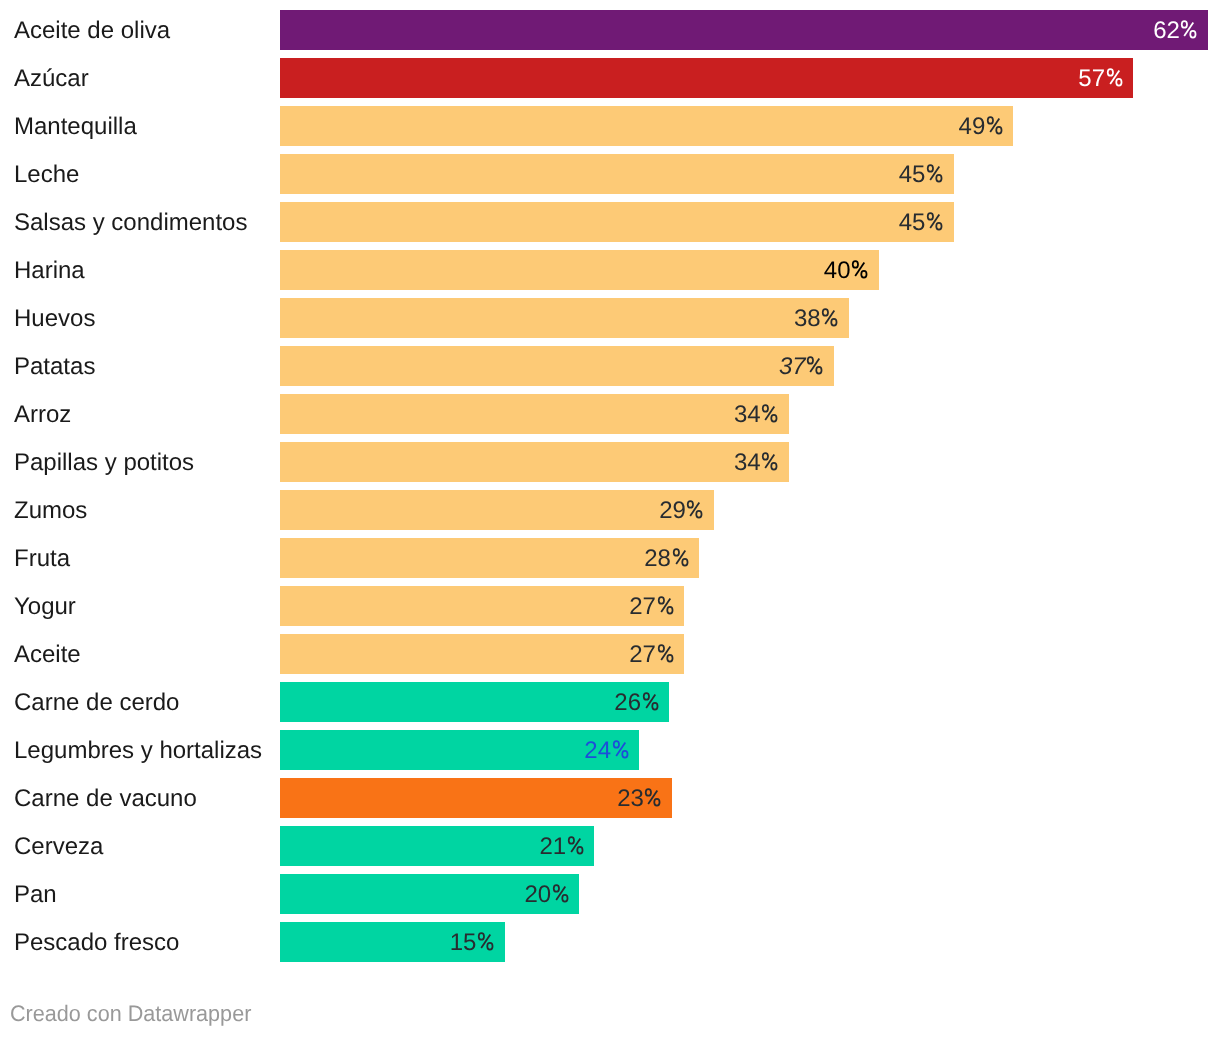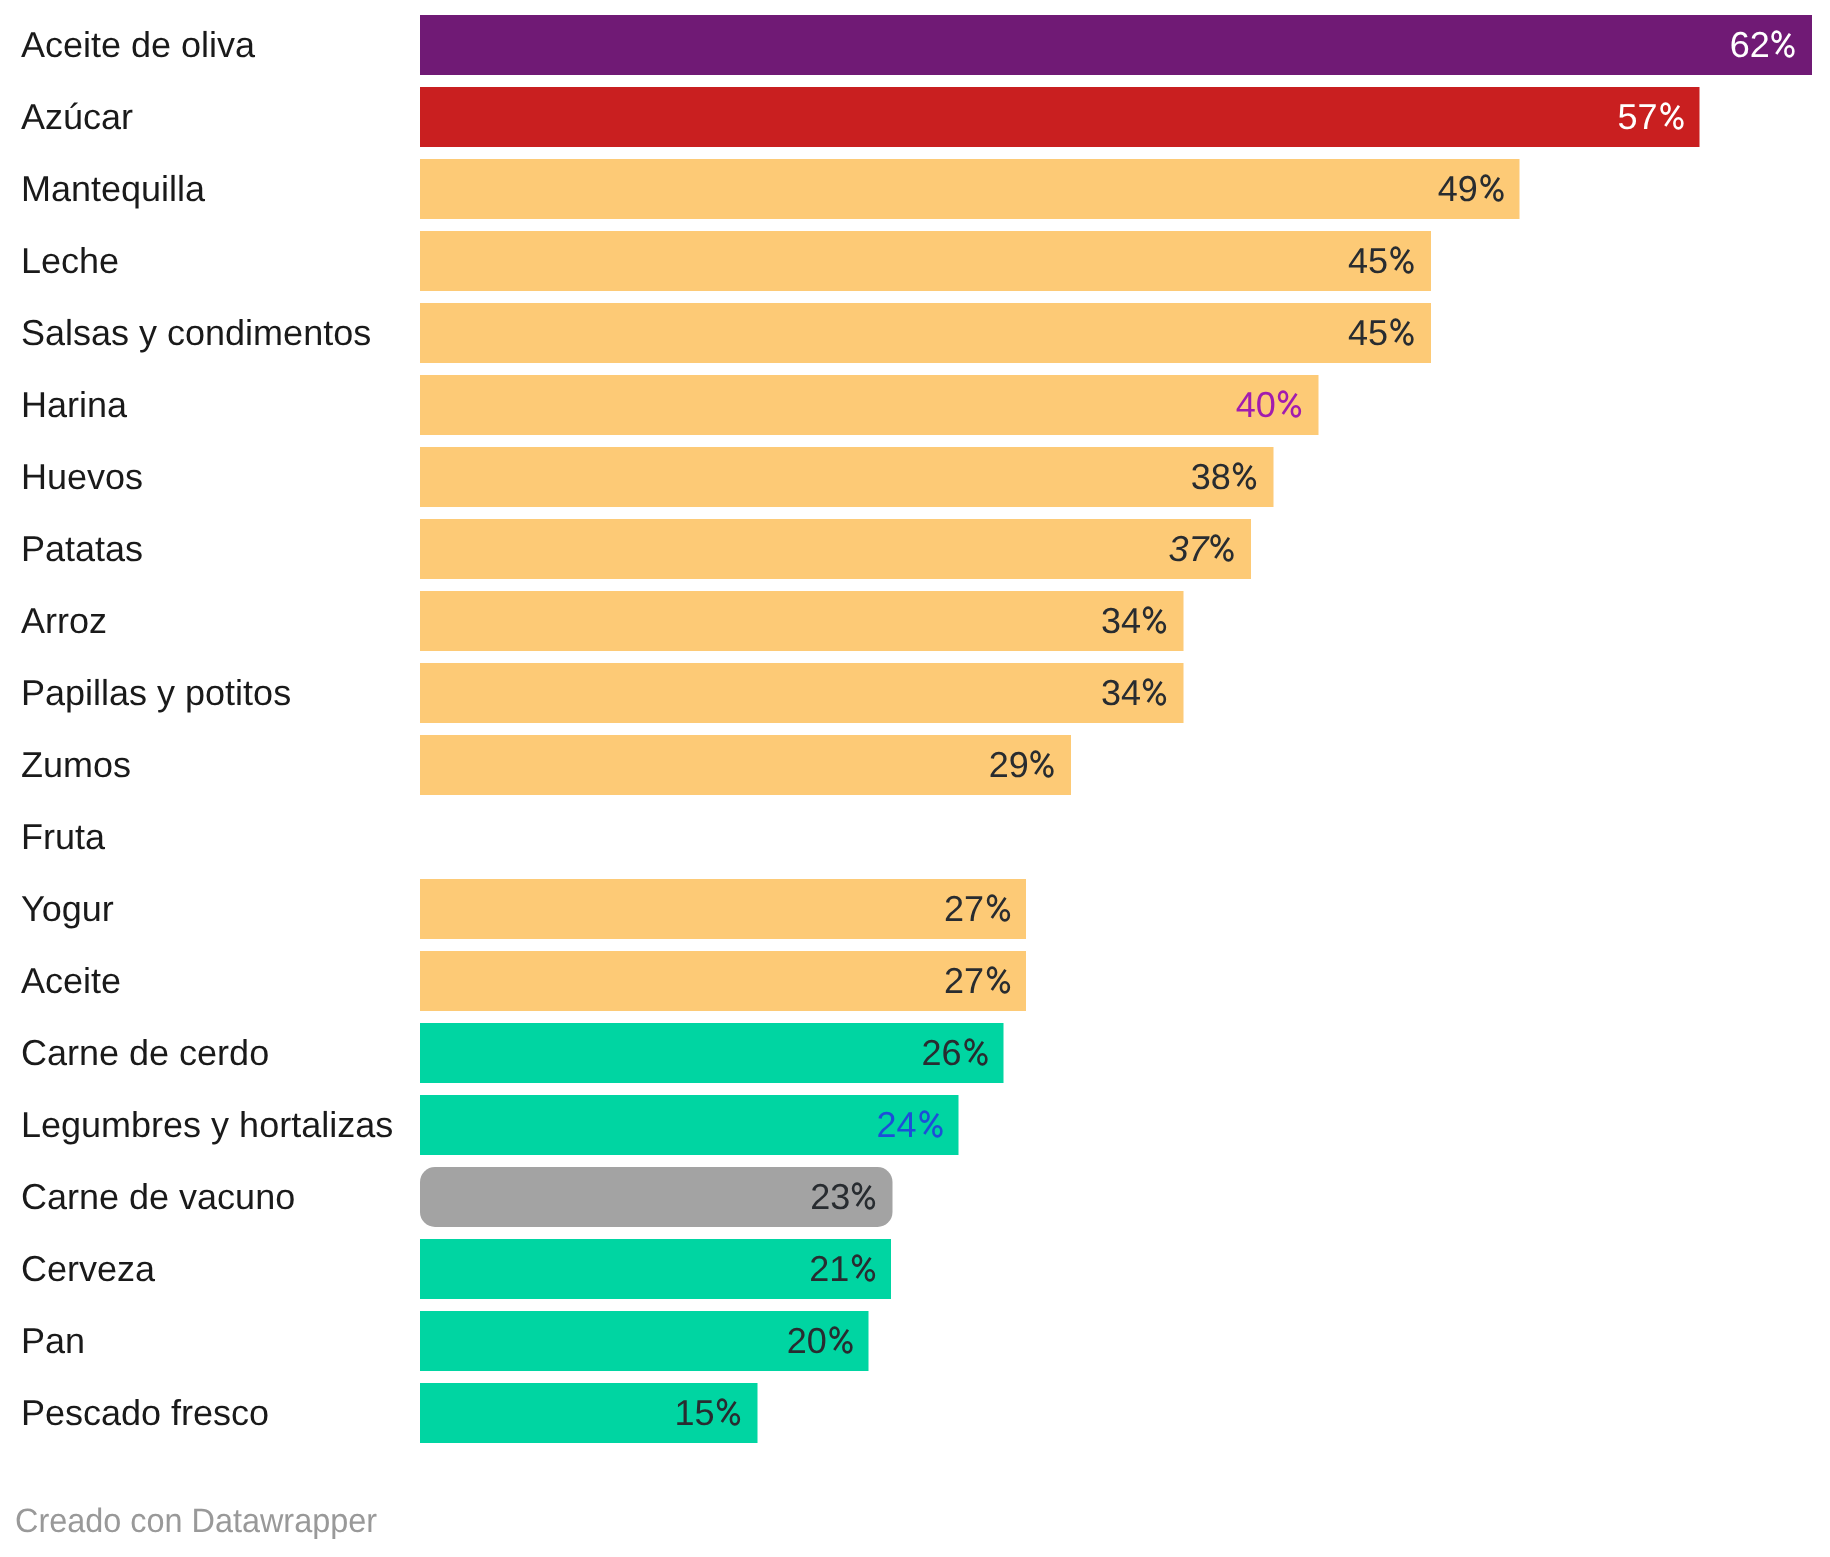--- a/index.html
+++ b/index.html
@@ -144,21 +144,21 @@
                 <ellipse cx="3.38" cy="4.4" rx="2.65" ry="3.35"></ellipse>
                 <ellipse cx="11.92" cy="14.22" rx="2.65" ry="3.35"></ellipse>
                 <path d="M12.3 2.5 L3.2 16.0" stroke-linecap="butt" stroke-width="1.8"></path>
               </g>
             </svg></div>
       </div>
     </div>
     <div class="row" style="top: 250.2px; height: 39.6px;">
       <div class="row-label" style="color: rgb(26, 26, 26);">Harina</div>
       <div class="bar" style="left: 280px; width: 598.71px; height: 39.6px; background: rgb(253, 202, 118);">
-        <div class="bar-value" style="color: #a21caf;"><span class="num">40</span><svg class="pct" viewBox="0 0 15.4 18.3" aria-label="%">
+        <div class="bar-value" style="color: #000000;"><span class="num">40</span><svg class="pct" viewBox="0 0 15.4 18.3" aria-label="%">
               <g fill="none" stroke="currentColor" stroke-width="1.75">
                 <ellipse cx="3.38" cy="4.4" rx="2.65" ry="3.35"></ellipse>
                 <ellipse cx="11.92" cy="14.22" rx="2.65" ry="3.35"></ellipse>
                 <path d="M12.3 2.5 L3.2 16.0" stroke-linecap="butt" stroke-width="1.8"></path>
               </g>
             </svg></div>
       </div>
     </div>
     <div class="row" style="top: 298.2px; height: 39.6px;">
       <div class="row-label" style="color: rgb(26, 26, 26);">Huevos</div>
@@ -215,20 +215,29 @@
               <g fill="none" stroke="currentColor" stroke-width="1.75">
                 <ellipse cx="3.38" cy="4.4" rx="2.65" ry="3.35"></ellipse>
                 <ellipse cx="11.92" cy="14.22" rx="2.65" ry="3.35"></ellipse>
                 <path d="M12.3 2.5 L3.2 16.0" stroke-linecap="butt" stroke-width="1.8"></path>
               </g>
             </svg></div>
       </div>
     </div>
     <div class="row" style="top: 538.2px; height: 39.6px;">
       <div class="row-label" style="color: rgb(26, 26, 26);">Fruta</div>
+      <div class="bar" style="left: 280px; width: 419.097px; height: 39.6px; background: rgb(253, 202, 118);">
+        <div class="bar-value" style="color: rgb(40, 44, 48);"><span class="num">28</span><svg class="pct" viewBox="0 0 15.4 18.3" aria-label="%">
+              <g fill="none" stroke="currentColor" stroke-width="1.75">
+                <ellipse cx="3.38" cy="4.4" rx="2.65" ry="3.35"></ellipse>
+                <ellipse cx="11.92" cy="14.22" rx="2.65" ry="3.35"></ellipse>
+                <path d="M12.3 2.5 L3.2 16.0" stroke-linecap="butt" stroke-width="1.8"></path>
+              </g>
+            </svg></div>
+      </div>
     </div>
     <div class="row" style="top: 586.2px; height: 39.6px;">
       <div class="row-label" style="color: rgb(26, 26, 26);">Yogur</div>
       <div class="bar" style="left: 280px; width: 404.129px; height: 39.6px; background: rgb(253, 202, 118);">
         <div class="bar-value" style="color: rgb(40, 44, 48);"><span class="num">27</span><svg class="pct" viewBox="0 0 15.4 18.3" aria-label="%">
               <g fill="none" stroke="currentColor" stroke-width="1.75">
                 <ellipse cx="3.38" cy="4.4" rx="2.65" ry="3.35"></ellipse>
                 <ellipse cx="11.92" cy="14.22" rx="2.65" ry="3.35"></ellipse>
                 <path d="M12.3 2.5 L3.2 16.0" stroke-linecap="butt" stroke-width="1.8"></path>
               </g>
@@ -266,21 +275,21 @@
               <g fill="none" stroke="currentColor" stroke-width="1.75">
                 <ellipse cx="3.38" cy="4.4" rx="2.65" ry="3.35"></ellipse>
                 <ellipse cx="11.92" cy="14.22" rx="2.65" ry="3.35"></ellipse>
                 <path d="M12.3 2.5 L3.2 16.0" stroke-linecap="butt" stroke-width="1.8"></path>
               </g>
             </svg></div>
       </div>
     </div>
     <div class="row" style="top: 778.2px; height: 39.6px;">
       <div class="row-label" style="color: rgb(26, 26, 26);">Carne de vacuno</div>
-      <div class="bar" style="left: 280px; width: 315px; height: 39.6px; background: #a3a3a3; border-radius: 10px;">
+      <div class="bar" style="left: 280px; width: 392px; height: 39.6px; background: #f97316;">
         <div class="bar-value" style="color: rgb(40, 44, 48);"><span class="num">23</span><svg class="pct" viewBox="0 0 15.4 18.3" aria-label="%">
               <g fill="none" stroke="currentColor" stroke-width="1.75">
                 <ellipse cx="3.38" cy="4.4" rx="2.65" ry="3.35"></ellipse>
                 <ellipse cx="11.92" cy="14.22" rx="2.65" ry="3.35"></ellipse>
                 <path d="M12.3 2.5 L3.2 16.0" stroke-linecap="butt" stroke-width="1.8"></path>
               </g>
             </svg></div>
       </div>
     </div>
     <div class="row" style="top: 826.2px; height: 39.6px;">

